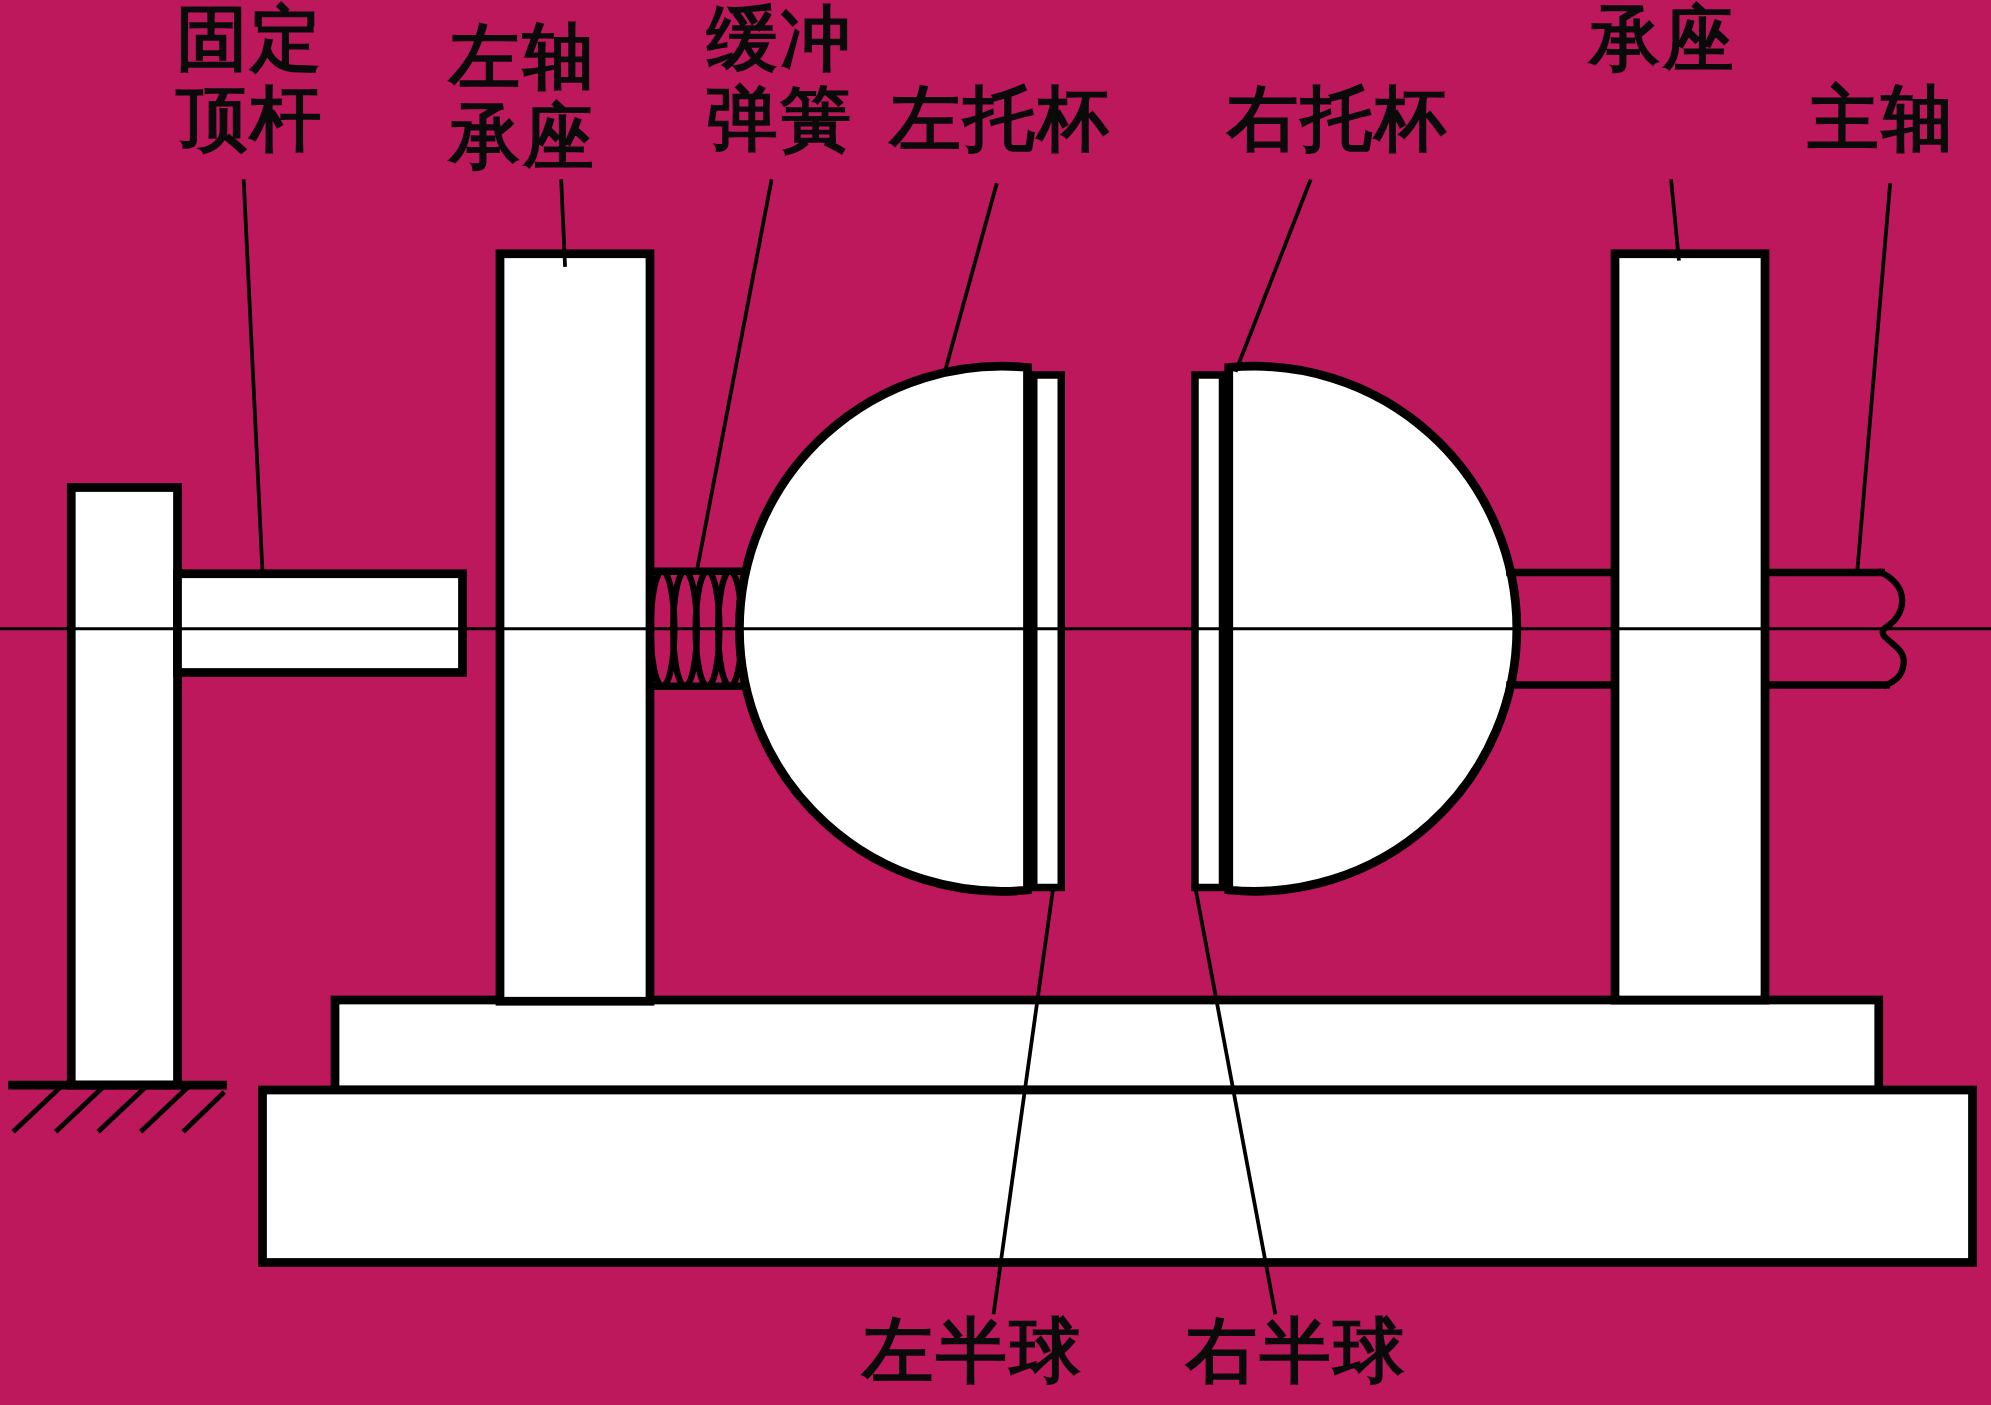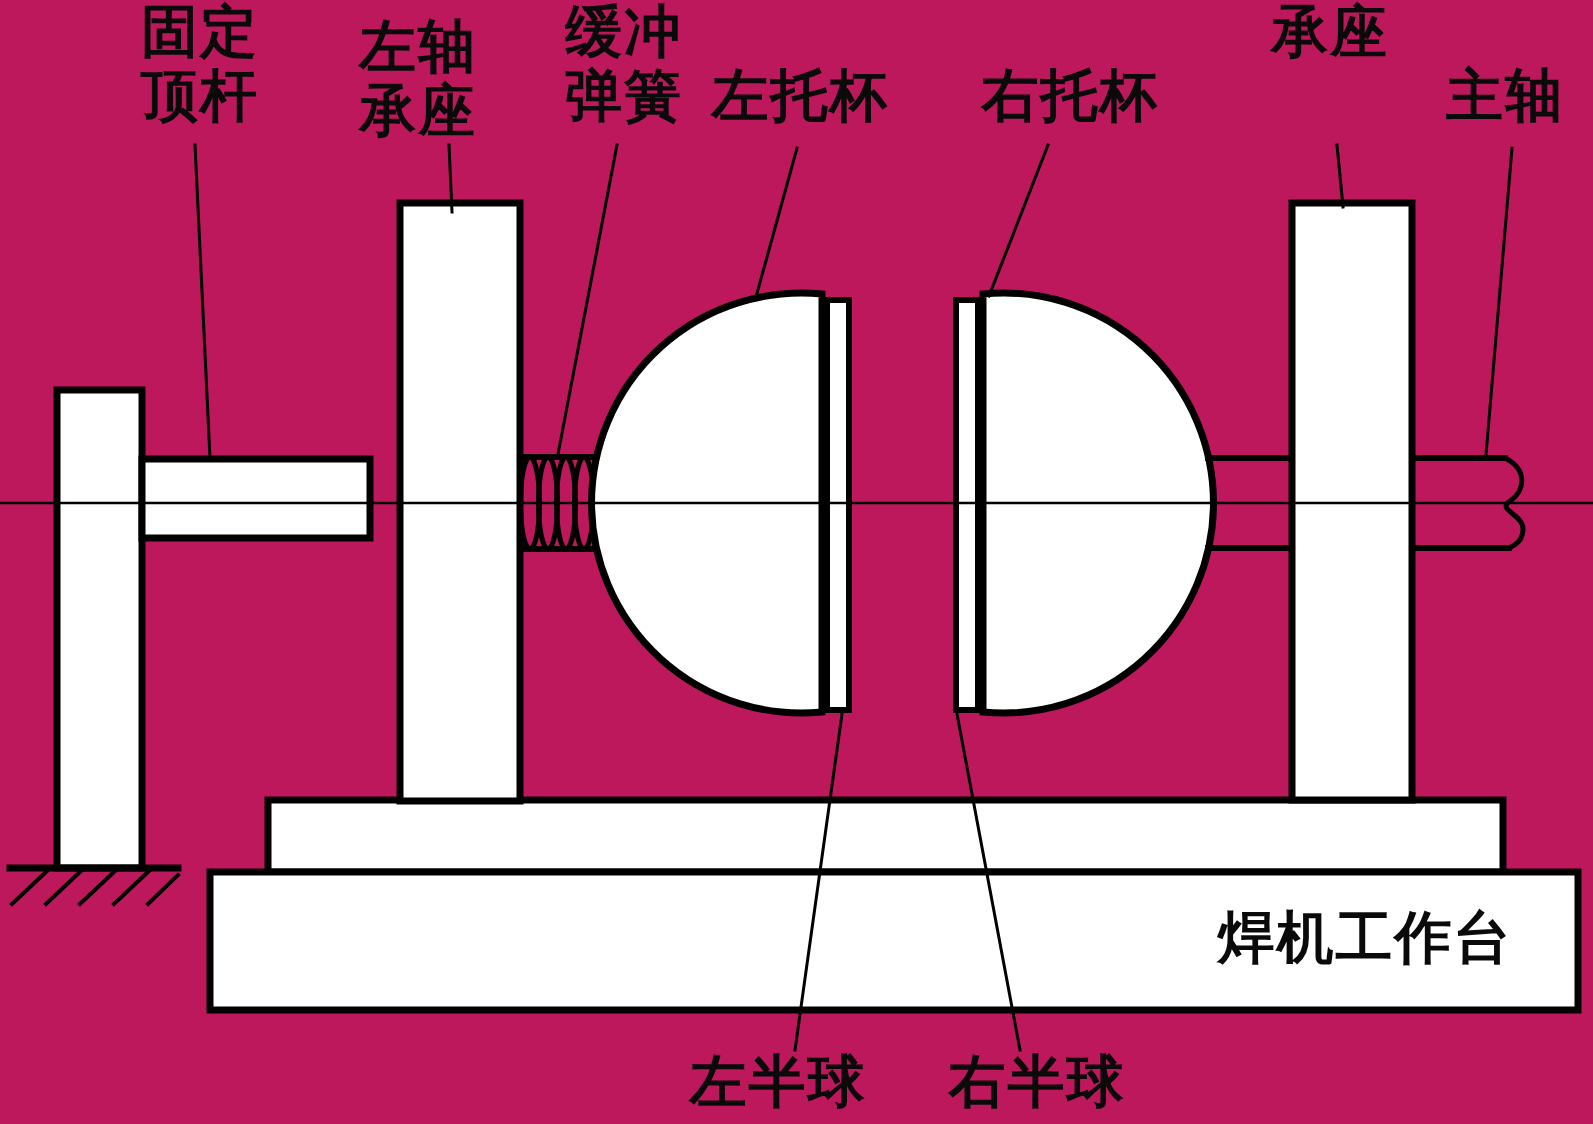--- a/index.html
+++ b/index.html
@@ -110,19 +110,18 @@
 
   <div class="label" style="left:1058px; top:64px;margin-left:12px;">右托杯</div>
 
   <div class="label" style="left:1330px; top:0;">
     <div>承座</div>
   </div>
 
   <div class="label" style="left:1505px; top:64px;">主轴</div>
 
 
-  <div class="label" style="left:1365px; top:906px;">焊机工作台</div>
 
   <div class="label" style="left:778px; top:1050px;">左半球</div>
 
   <div class="label" style="left:1037px; top:1050px;">右半球</div>
 
 </div>
 
 </body></html>

